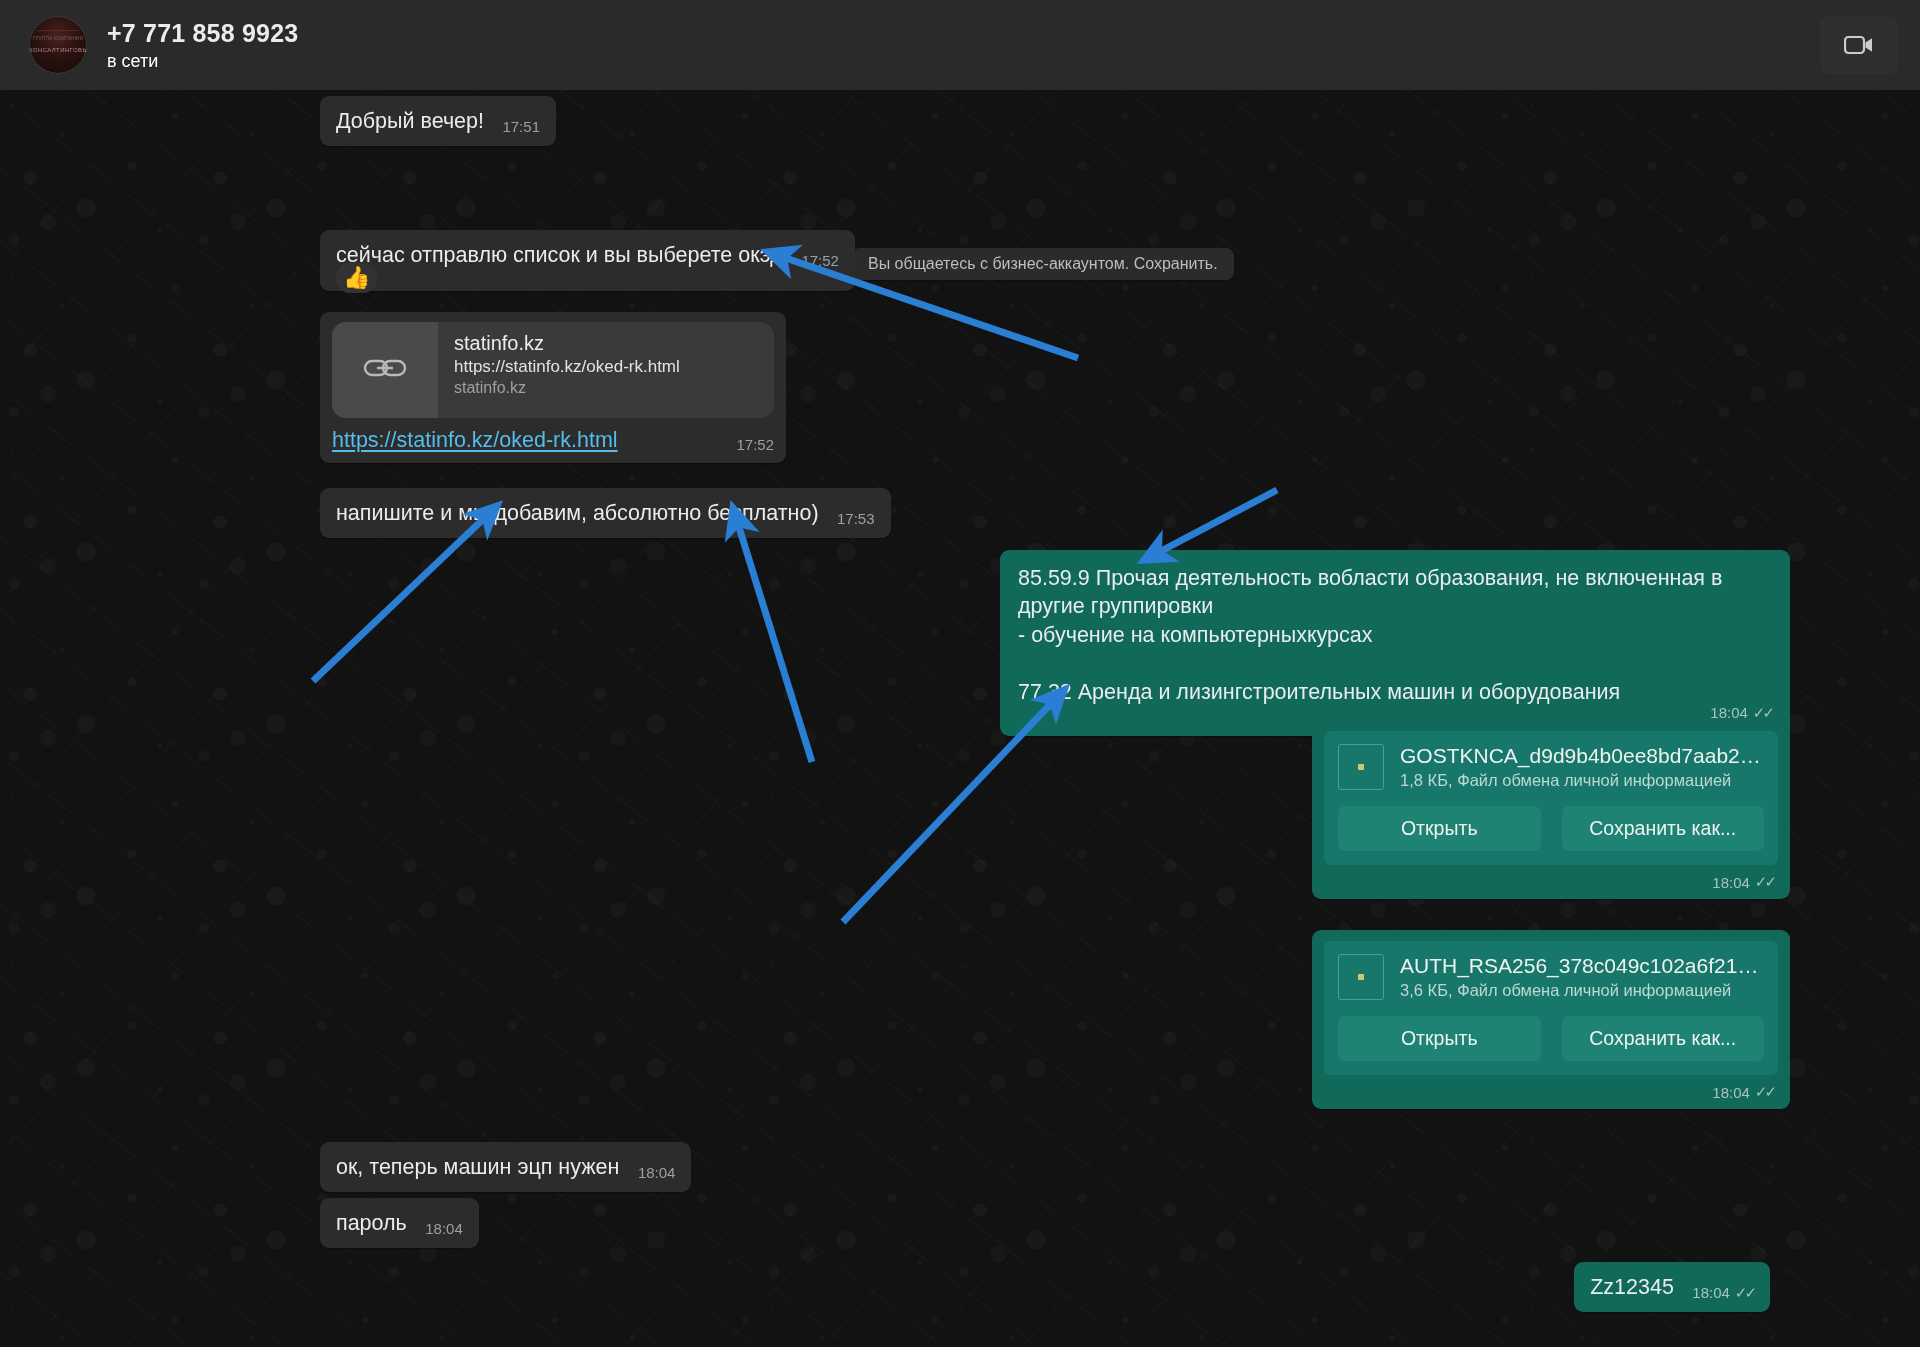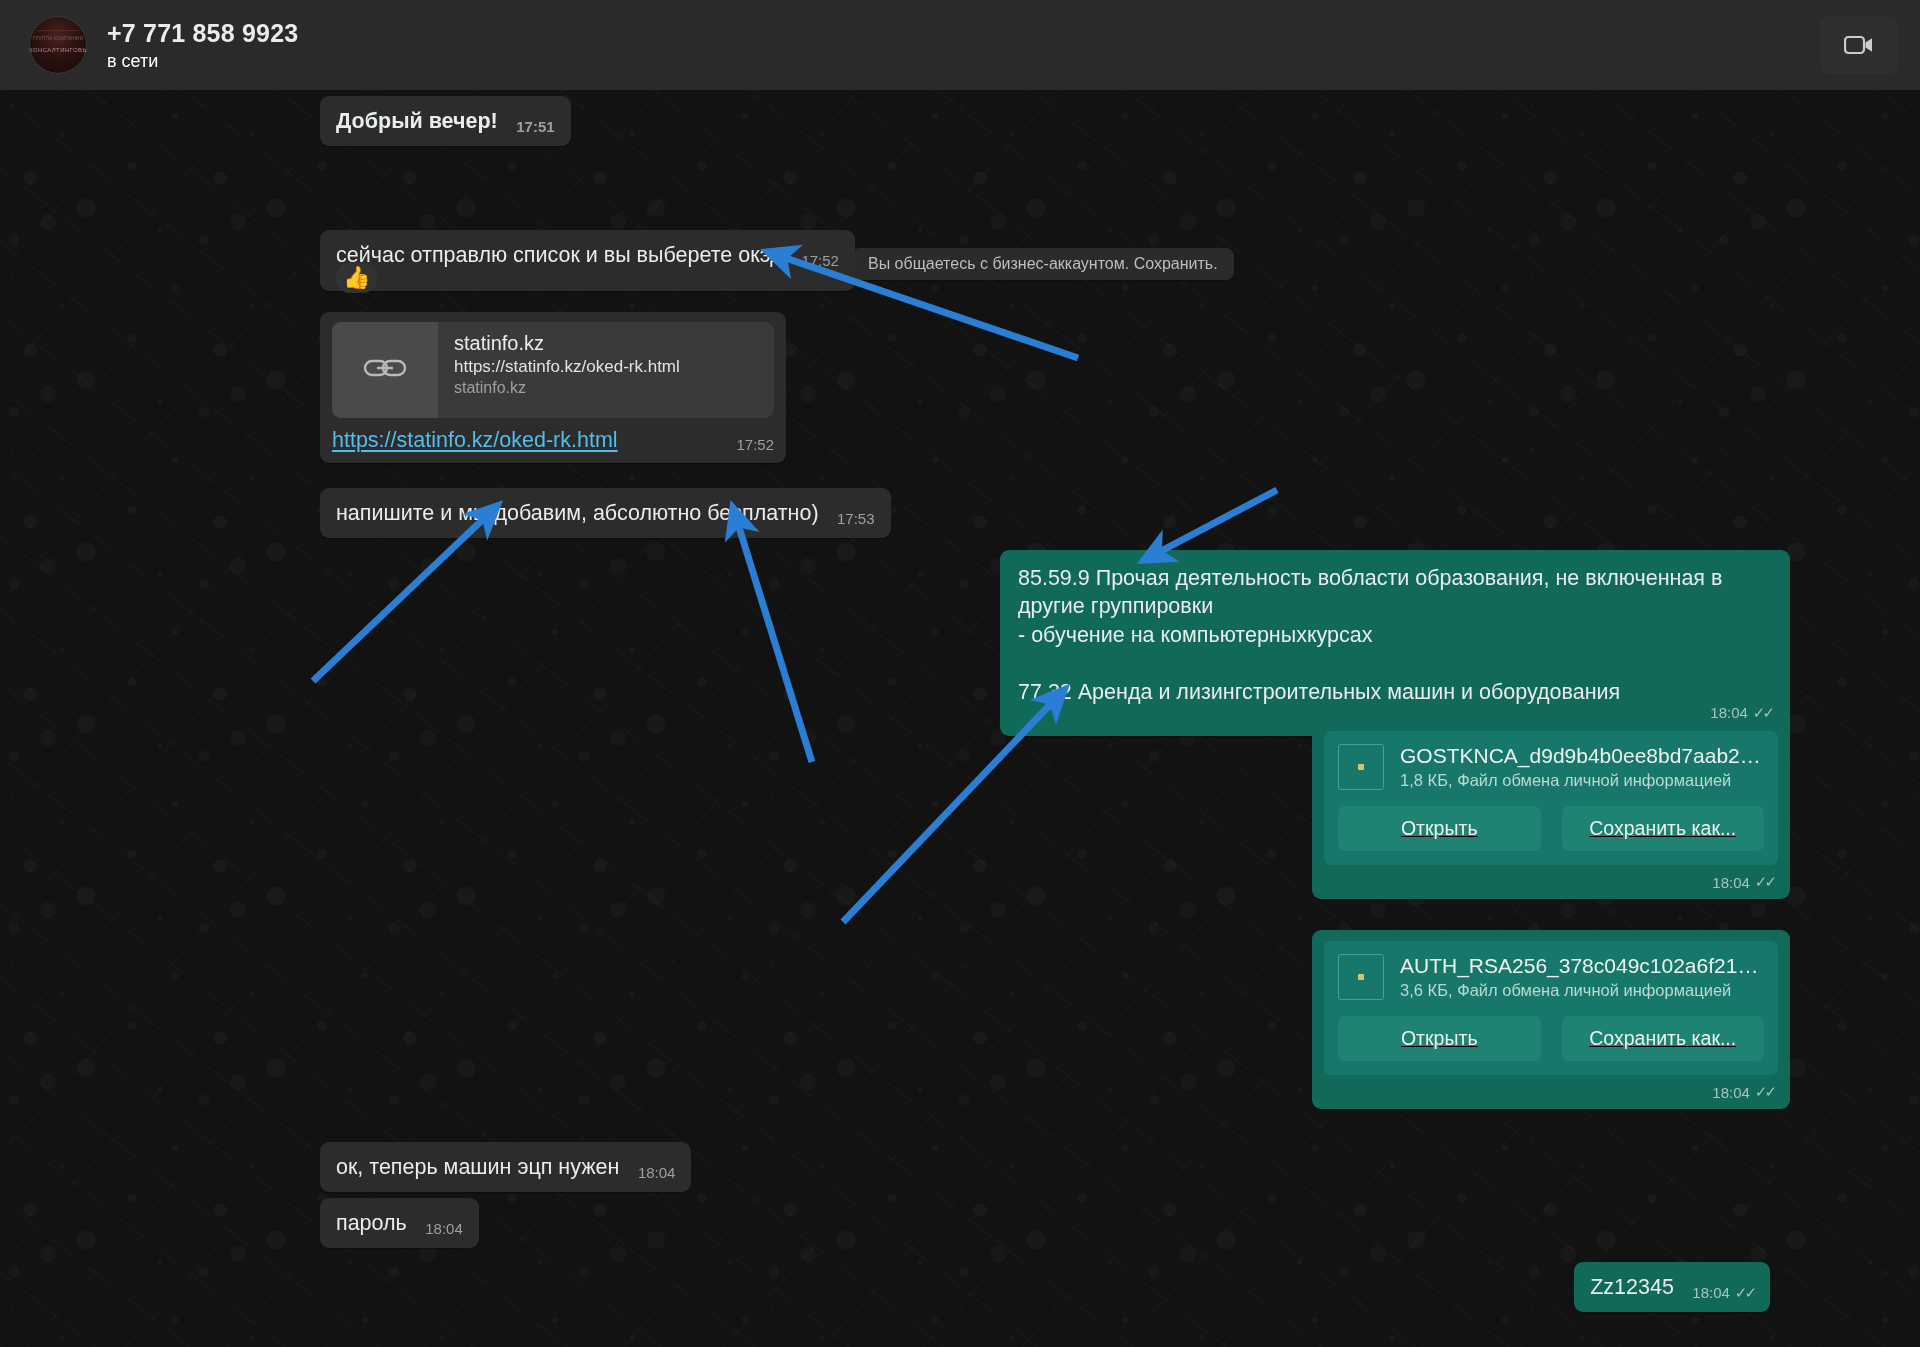--- a/index.html
+++ b/index.html
@@ -173,21 +173,21 @@
     padding: 1px 7px;
     font-size: 22px;
     line-height: 28px;
   }
 
   
   #link-bubble { padding: 10px 12px 10px 12px; width: 466px; }
   #link-card {
     display: flex;
     background: #3a3a3a;
-    border-radius: 9px;
+    border-radius: 14px;
     overflow: hidden;
     height: 96px;
   }
   #link-thumb {
     flex: 0 0 106px;
     background: #4a4a4a;
     display: flex;
     align-items: center;
     justify-content: center;
   }
@@ -236,21 +236,21 @@
     flex: 0 0 46px;
   }
   .file-name {
     color: #eef3f1;
     font-size: 21px;
     white-space: nowrap;
     overflow: hidden;
     text-overflow: ellipsis;
   }
   .file-sub { color: #bcd8d2; font-size: 16.5px; margin-top: 3px; }
-  .file-actions { display: flex; gap: 21px; margin-top: 16px; text-decoration: underline; }
+  .file-actions { display: flex; gap: 21px; margin-top: 16px; }
   .file-btn {
     flex: 1 1 50%;
     background: #1f8373;
     border-radius: 7px;
     text-align: center;
     padding: 11px 0;
     color: #eef3f1;
     font-size: 19.5px;
   }
   .file-meta {
@@ -296,21 +296,21 @@
           <path d="M21.5 8.5 L28 4.2 L28 17.8 L21.5 13.5 Z" fill="#c9cdd0"></path>
         </svg>
       </span>
     </div>
   </div>
 
   <div id="chat-body">
     <div id="wallpaper"></div>
     <div id="wallpaper-2"></div>
 
-    <div class="msg-row row-in" style="top:6px; left:320px;font-weight:bold;">
+    <div class="msg-row row-in" style="top:6px; left:320px;">
       <div class="bubble in">
         <span class="btext">Добрый вечер!</span>
         <span class="meta">
           <span>17:51</span>
         </span>
       </div>
     </div>
 
     <div id="system-notice">
       <span>Вы общаетесь с бизнес-аккаунтом. Сохранить.</span>

